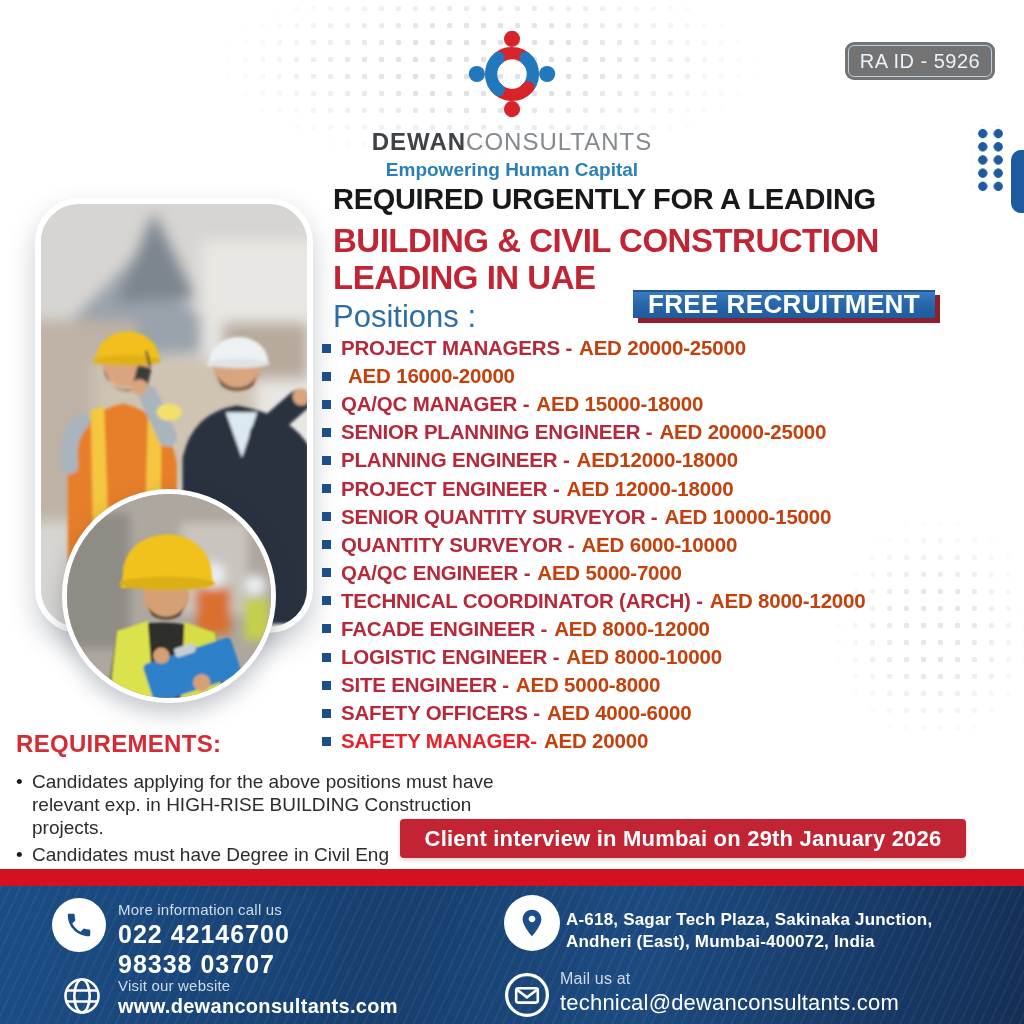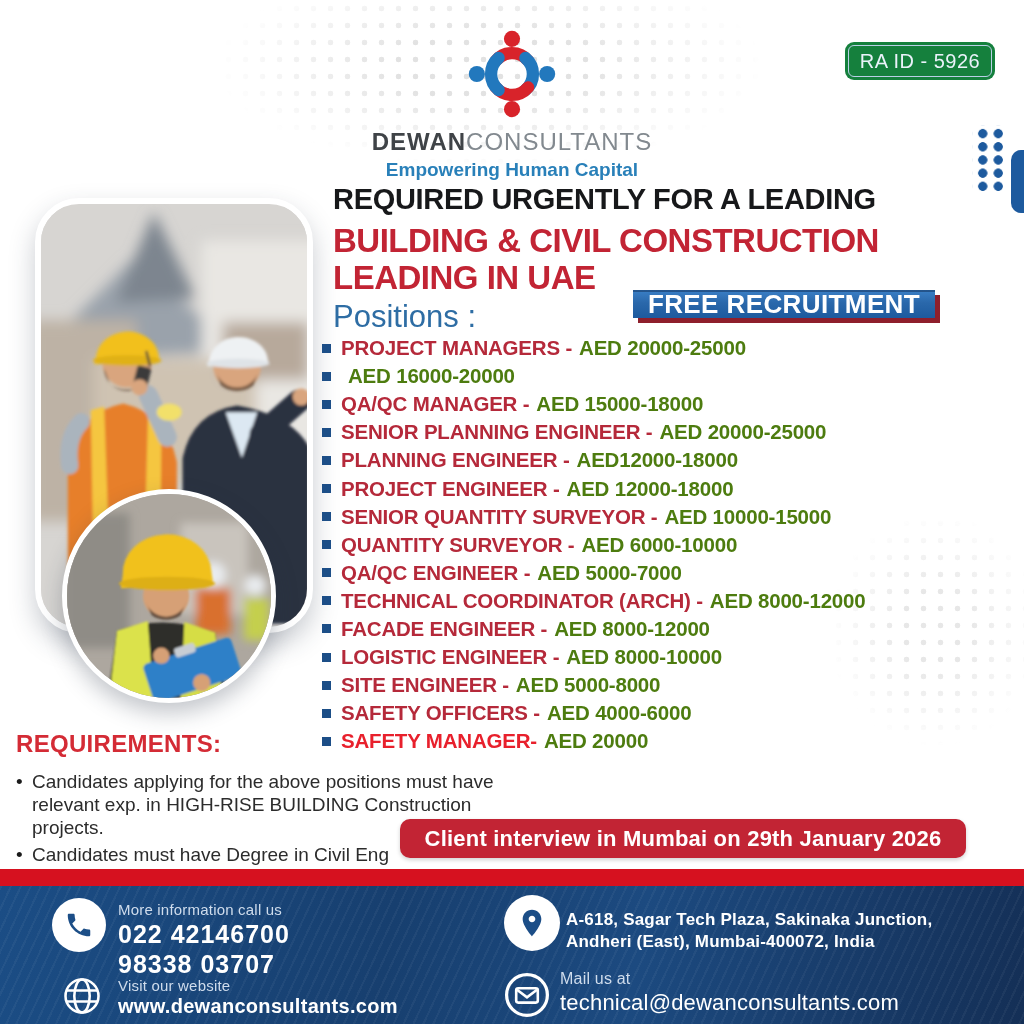--- a/index.html
+++ b/index.html
@@ -22,21 +22,21 @@
   
   .brand-logo { position:absolute; left:455px; top:26px; width:114px; height:96px; }
   .brand-name { position:absolute; left:0; top:128px; width:1024px; text-align:center;
     font-size:24px; letter-spacing:1px; color:#82898f; }
   .brand-name b { color:#3f4347; font-weight:bold; margin-right:0; }
   .brand-tagline { position:absolute; left:0; top:159px; width:1024px; text-align:center;
     font-size:19px; color:#2980b9; font-weight:bold; }
 
   
   .ra-badge { position:absolute; left:845px; top:42px; width:150px; height:38px;
-    background:#15803d; border-radius:9px; color:#eaf2fa; font-size:20px;
+    background:#737373; border-radius:9px; color:#eaf2fa; font-size:20px;
     display:flex; align-items:center; justify-content:center; letter-spacing:.5px; }
   .ra-badge::after { content:""; position:absolute; inset:3px; border:1.5px solid #b9cfe6;
     border-radius:6px; pointer-events:none; }
 
   .blue-dots { position:absolute; left:972px; top:125px; width:31px; height:66px;
     background-image: radial-gradient(circle, #1d5a9e 4.3px, transparent 4.9px);
     background-size: 15.5px 13.2px; background-position:3px 2px; }
   .blue-tab { position:absolute; left:1011px; top:150px; width:13px; height:63px;
     background:#1d5a9e; border-radius:10px 0 0 10px; }
 
@@ -63,34 +63,34 @@
     box-shadow:5px 5px 0 #8e1f2c, inset 0 2px 0 rgba(10,35,70,.45);
     color:#fff; font-weight:800; font-size:26px; letter-spacing:.4px;
     display:flex; align-items:center; justify-content:center; }
 
   
   .positions { position:absolute; left:322px; top:334px; width:660px; list-style:none; }
   .positions li { display:flex; align-items:center; height:28.1px; }
   .positions .bullet { width:9px; height:9px; background:#1c4e87; margin-right:10px; flex:none; }
   .pos-title { color:#b5293a; font-weight:700; font-size:20.5px; letter-spacing:-0.2px; white-space:nowrap; }
   .pos-title.highlight { color:#e8202c; }
-  .pos-salary { color:#4d7c0f; font-weight:800; font-size:20.5px; margin-left:7px;
+  .pos-salary { color:#c2410c; font-weight:800; font-size:20.5px; margin-left:7px;
     letter-spacing:-0.2px; white-space:nowrap; }
 
   
   .requirements { position:absolute; left:16px; top:730px; width:520px; }
   .req-heading { font-size:24px; font-weight:800; color:#d42b35; letter-spacing:.3px;
     margin-bottom:12px; }
   .requirements ul { list-style:none; width:505px; }
   .requirements li { position:relative; padding-left:16px; font-size:19px; color:#2c2c2c;
     line-height:23px; margin-bottom:4px; }
   .requirements li::before { content:"•"; position:absolute; left:0; top:0; color:#1a1a1a; }
 
   .interview-banner { position:absolute; left:400px; top:819px; width:566px; height:39px;
-    background:#c22434; border-radius:10px; color:#fff; font-weight:800; font-size:22px;
+    background:#c22434; border-radius:4px; color:#fff; font-weight:800; font-size:22px;
     display:flex; align-items:center; justify-content:center; letter-spacing:.2px;
     box-shadow:0 2px 4px rgba(0,0,0,.18); }
 
   .red-stripe { position:absolute; left:0; top:869px; width:1024px; height:17px; background:#d6111f; }
 
   
   .footer { position:absolute; left:0; top:886px; width:1024px; height:138px;
     background:
       repeating-linear-gradient(115deg, rgba(255,255,255,.045) 0 2px, transparent 2px 9px),
       linear-gradient(100deg, #1b4d85 0%, #173f6f 38%, #1c4a80 62%, #142f56 100%); }

